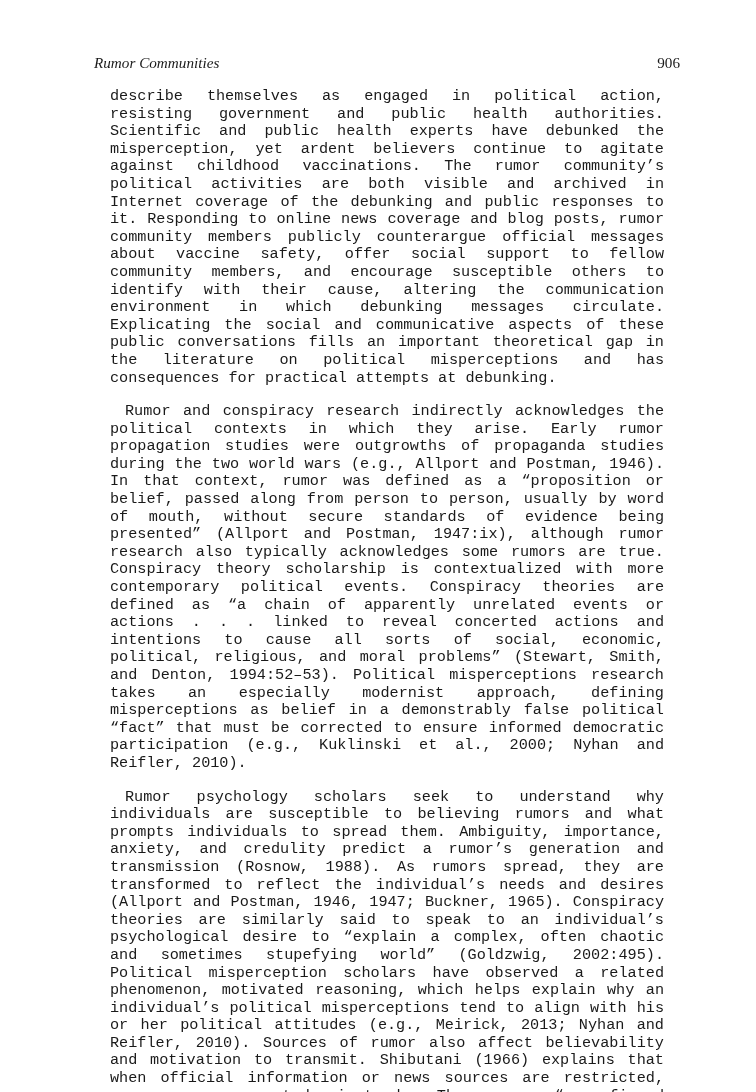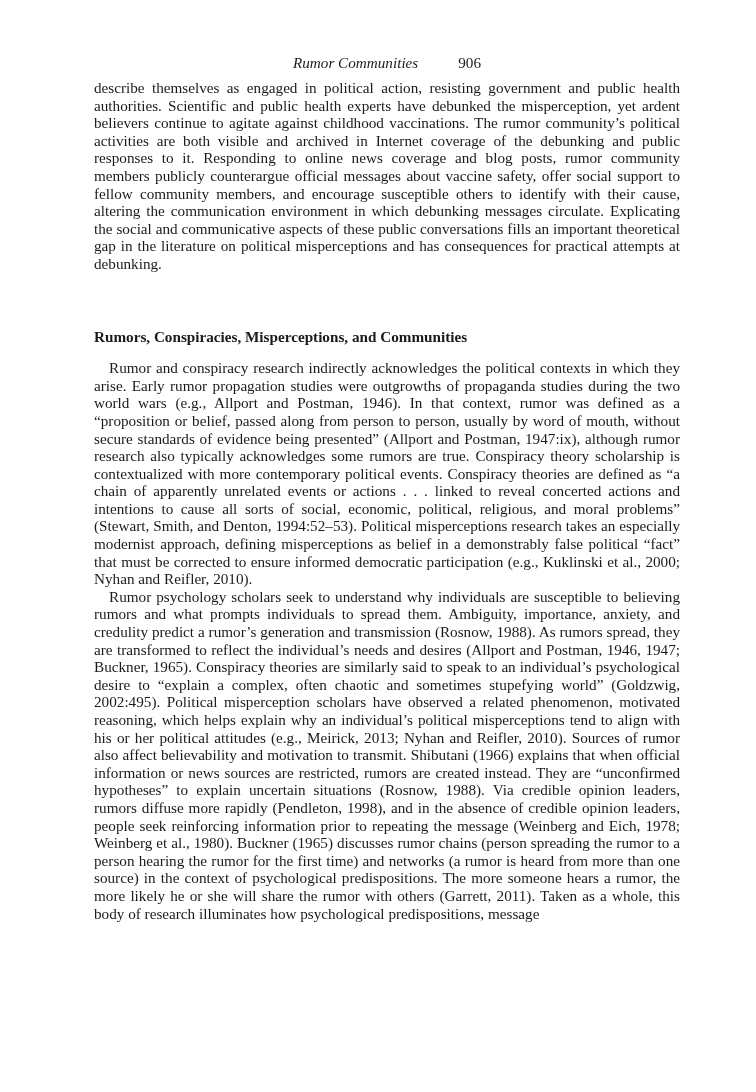--- a/index.html
+++ b/index.html
@@ -2,34 +2,33 @@
 <html><head>
   <meta charset="utf-8">
   <style>
     html, body { margin: 0; padding: 0; background: #ffffff; }
     body { width: 756px; height: 1092px; position: relative; overflow: hidden; }
     .page {
       position: absolute; left: 94px; top: 54px; width: 586px;
       font-family: "Liberation Serif", "DejaVu Serif", serif;
       color: #1a1a1a; font-size: 15.2px; line-height: 17.6px;
     }
-    .running-head { display: flex; justify-content: center; align-items: baseline; height: 18px; margin-bottom: 7px; gap: 40px; }
+    .running-head { display: flex; justify-content: space-between; align-items: baseline; height: 18px; margin-bottom: 7px; gap: 40px; }
     .running-title { font-style: italic; }
-    p { margin: 0; text-align: justify; hyphens: manual; }
+    p { margin: 16px; text-align: justify; hyphens: manual; font-family: Liberation Mono, monospace; }
     p.indent { text-indent: 15px; }
     .section-heading { font-weight: bold; margin-top: 55px; margin-bottom: 14px; }
   </style>
 </head>
 <body>
 
 <div class="page">
   <div class="running-head">
     <span class="running-title">Rumor Communities</span>
     <span class="page-number">906</span>
   </div>
 
   <p>describe themselves as engaged in political action, resisting government and public health authorities. Scientific and public health experts have debunked the misperception, yet ar­dent believers continue to agitate against childhood vaccinations. The rumor community’s political activities are both visible and archived in Internet coverage of the debunking and public responses to it. Responding to online news coverage and blog posts, rumor community members publicly counterargue official messages about vaccine safety, offer social support to fellow community members, and encourage susceptible others to identify with their cause, altering the communication environment in which debunking messages circulate. Explicating the social and communicative aspects of these public conversations fills an important theoretical gap in the literature on political misperceptions and has consequences for practical attempts at debunking.</p>
 
-  <div class="section-heading">Rumors, Conspiracies, Misperceptions, and Communities</div>
 
   <p class="indent">Rumor and conspiracy research indirectly acknowledges the political contexts in which they arise. Early rumor propagation studies were outgrowths of propaganda studies during the two world wars (e.g., Allport and Postman, 1946). In that context, rumor was defined as a “proposition or belief, passed along from person to person, usually by word of mouth, without secure standards of evidence being presented” (Allport and Postman, 1947:ix), although rumor research also typically acknowledges some rumors are true. Conspiracy theory scholarship is contextualized with more contemporary political events. Conspiracy theories are defined as “a chain of apparently unrelated events or actions . . . linked to reveal concerted actions and intentions to cause all sorts of social, economic, political, religious, and moral problems” (Stewart, Smith, and Denton, 1994:52–53). Political misperceptions research takes an especially modernist approach, defining misperceptions as belief in a demonstrably false political “fact” that must be corrected to ensure informed democratic participation (e.g., Kuklinski et al., 2000; Nyhan and Reifler, 2010).</p>
   <p class="indent">Rumor psychology scholars seek to understand why individuals are susceptible to be­lieving rumors and what prompts individuals to spread them. Ambiguity, importance, anxiety, and credulity predict a rumor’s generation and transmission (Rosnow, 1988). As rumors spread, they are transformed to reflect the individual’s needs and desires (Allport and Postman, 1946, 1947; Buckner, 1965). Conspiracy theories are similarly said to speak to an individual’s psychological desire to “explain a complex, often chaotic and sometimes stupefying world” (Goldzwig, 2002:495). Political misperception scholars have observed a related phenomenon, motivated reasoning, which helps explain why an individual’s political misperceptions tend to align with his or her political attitudes (e.g., Meirick, 2013; Nyhan and Reifler, 2010). Sources of rumor also affect believability and motivation to transmit. Shibutani (1966) explains that when official information or news sources are restricted, rumors are created instead. They are “unconfirmed hypotheses” to explain uncer­tain situations (Rosnow, 1988). Via credible opinion leaders, rumors diffuse more rapidly (Pendleton, 1998), and in the absence of credible opinion leaders, people seek reinforcing information prior to repeating the message (Weinberg and Eich, 1978; Weinberg et al., 1980). Buckner (1965) discusses rumor chains (person spreading the rumor to a person hearing the rumor for the first time) and networks (a rumor is heard from more than one source) in the context of psychological predispositions. The more someone hears a rumor, the more likely he or she will share the rumor with others (Garrett, 2011). Taken as a whole, this body of research illuminates how psychological predispositions, message</p>
 </div>
 
 </body></html>

